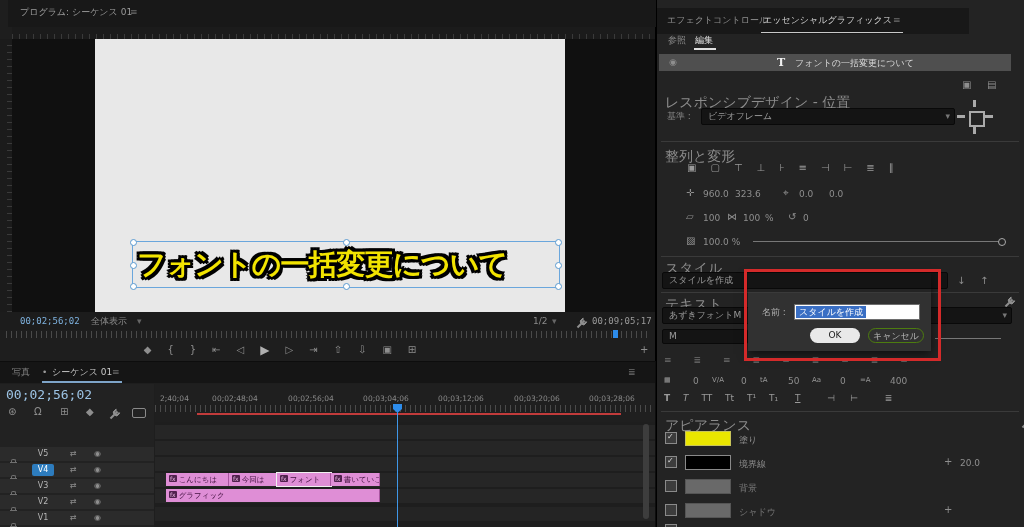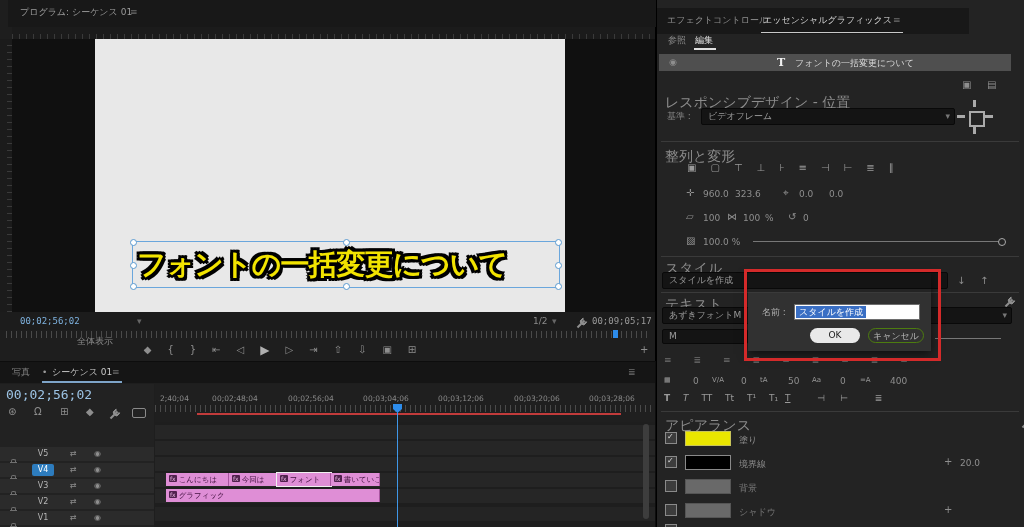--- a/index.html
+++ b/index.html
@@ -94,21 +94,21 @@
         <span class="hd" style="left:-3px;top:50%;margin-top:-3px;"></span>
         <span class="hd" style="right:-3px;top:50%;margin-top:-3px;"></span>
         <span class="hd" style="left:-3px;bottom:-3px;"></span>
         <span class="hd" style="left:50%;bottom:-3px;margin-left:-3px;"></span>
         <span class="hd" style="right:-3px;bottom:-3px;"></span>
       </div>
       <div class="vtitle ab">フォントの一括変更について</div>
     </div>
     <div class="pinfo ab">
       <span class="ab sm mono" style="left:20px;top:5px;color:#7fb3e0;">00;02;56;02</span>
-      <span class="ab sm" style="left:77px;top:5px;color:#8a8a8a;margin-top:20px;">全体表示</span>
+      <span class="ab sm" style="left:91px;top:5px;color:#8a8a8a;">全体表示</span>
       <span class="ab sm" style="left:137px;top:5px;color:#666;">▾</span>
       <span class="ab sm" style="left:533px;top:5px;color:#8a8a8a;">1/2</span>
       <span class="ab sm" style="left:552px;top:5px;color:#666;">▾</span>
       <span class="wr ab" style="left:575px;top:3px;"></span>
       <span class="ab sm mono" style="left:592px;top:5px;color:#9a9a9a;">00;09;05;17</span>
     </div>
     <div class="pscrub ab"></div>
     <div class="pplay ab"></div>
     <div class="ptrans ab">
       <span class="ic">◆</span>
@@ -289,21 +289,21 @@
     <span class="val" style="left:183px;top:376px;">0</span>
     <span class="ab" style="left:203px;top:376px;font-size:7px;color:#999;">=A</span>
     <span class="val" style="left:233px;top:376px;">400</span>
 
     <div class="ab" style="left:7px;top:393px;color:#9a9a9a;font-size:9px;">
       <span style="font-weight:bold;margin-right:10px;">T</span>
       <span style="font-style:italic;margin-right:10px;">T</span>
       <span style="margin-right:10px;">TT</span>
       <span style="margin-right:10px;">Tt</span>
       <span style="margin-right:10px;">T¹</span>
-      <span style="margin-right:4px;">T₁</span>
+      <span style="margin-right:14px;">T₁</span>
       <span style="text-decoration:underline;margin-right:24px;">T</span>
       <span style="margin-right:12px;">⊣</span>
       <span style="margin-right:24px;">⊢</span>
       <span>≣</span>
     </div>
 
     <div class="div" style="top:411px;"></div>
     <span class="hdr" style="left:8px;top:417px;">アピアランス</span>
     <span class="wr ab" style="left:346px;top:415px;"></span>
 

